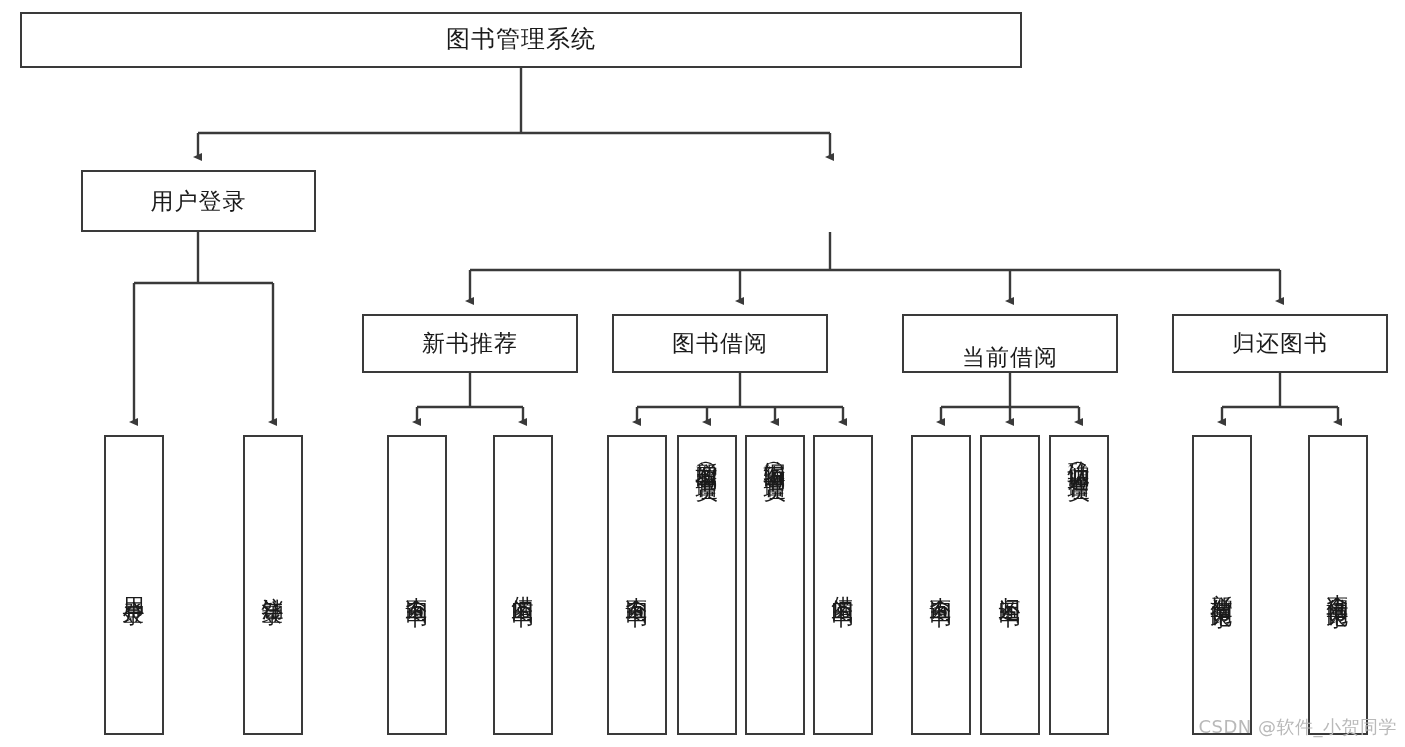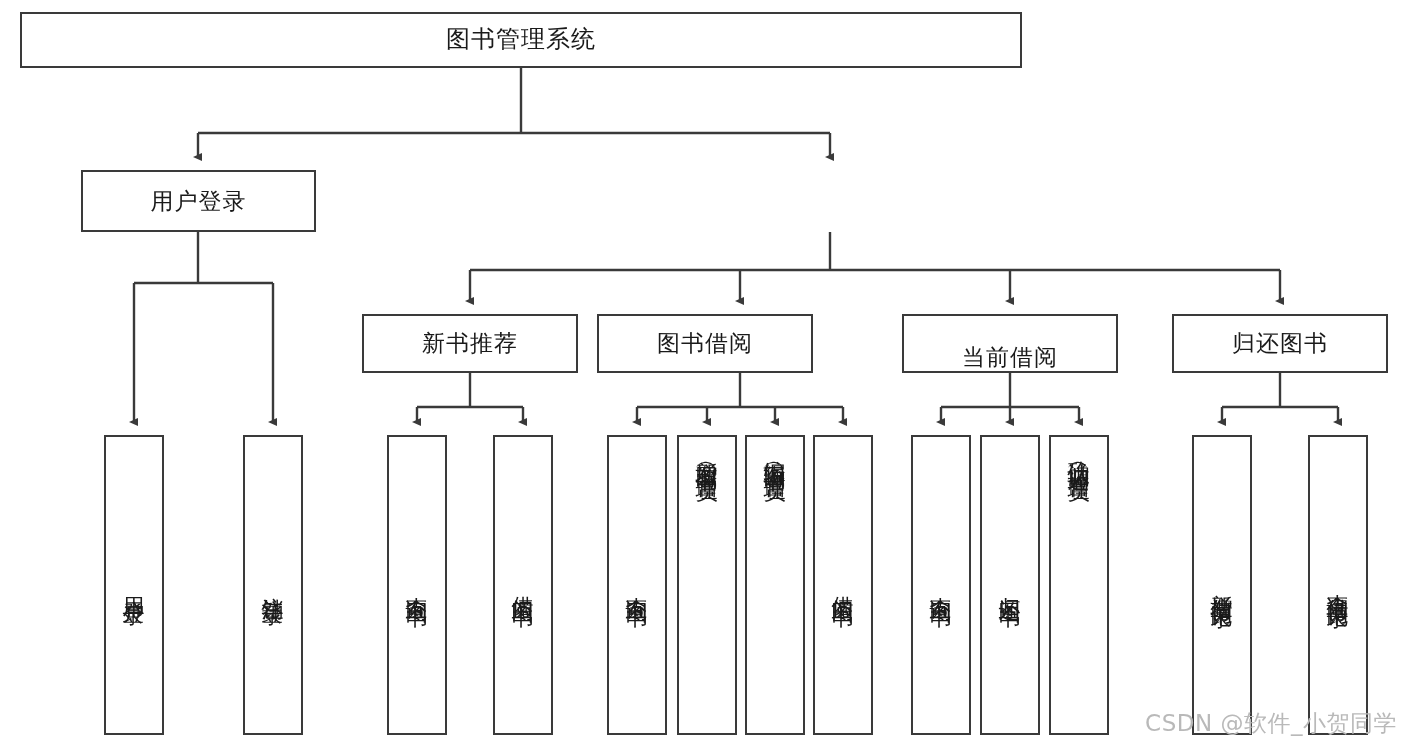--- a/index.html
+++ b/index.html
@@ -65,21 +65,21 @@
   }
   
   .node.vert.centered {
     align-items: center;
     padding-top: 0;
   }
   .watermark {
     position: absolute;
     right: 8px;
     bottom: 8px;
-    font-size: 23px;
+    font-size: 18px;
     color: #b9b9b9;
     white-space: nowrap;
     letter-spacing: 0.5px;
   }
 </style>
 </head>
 <body>
 
 <div id="canvas">
 
@@ -137,21 +137,21 @@
     <span class="label">图书管理系统</span>
   </div>
 
   <div class="node horiz" style="left:81px; top:170px; width:235px; height:62px;">
     <span class="label">用户登录</span>
   </div>
 
   <div class="node horiz" style="left:362px; top:314px; width:216px; height:59px;">
     <span class="label">新书推荐</span>
   </div>
-  <div class="node horiz" style="left:597px; top:314px; width:216px; height:59px;">
+  <div class="node horiz" style="left:612px; top:314px; width:216px; height:59px;">
     <span class="label">图书借阅</span>
   </div>
   <div class="node horiz" style="left:902px; top:314px; width:216px; height:59px;align-items:flex-end;">
     <span class="label">当前借阅</span>
   </div>
   <div class="node horiz" style="left:1172px; top:314px; width:216px; height:59px;">
     <span class="label">归还图书</span>
   </div>
 
   <div class="node vert centered" style="left:104px; top:435px; width:60px; height:300px;">

